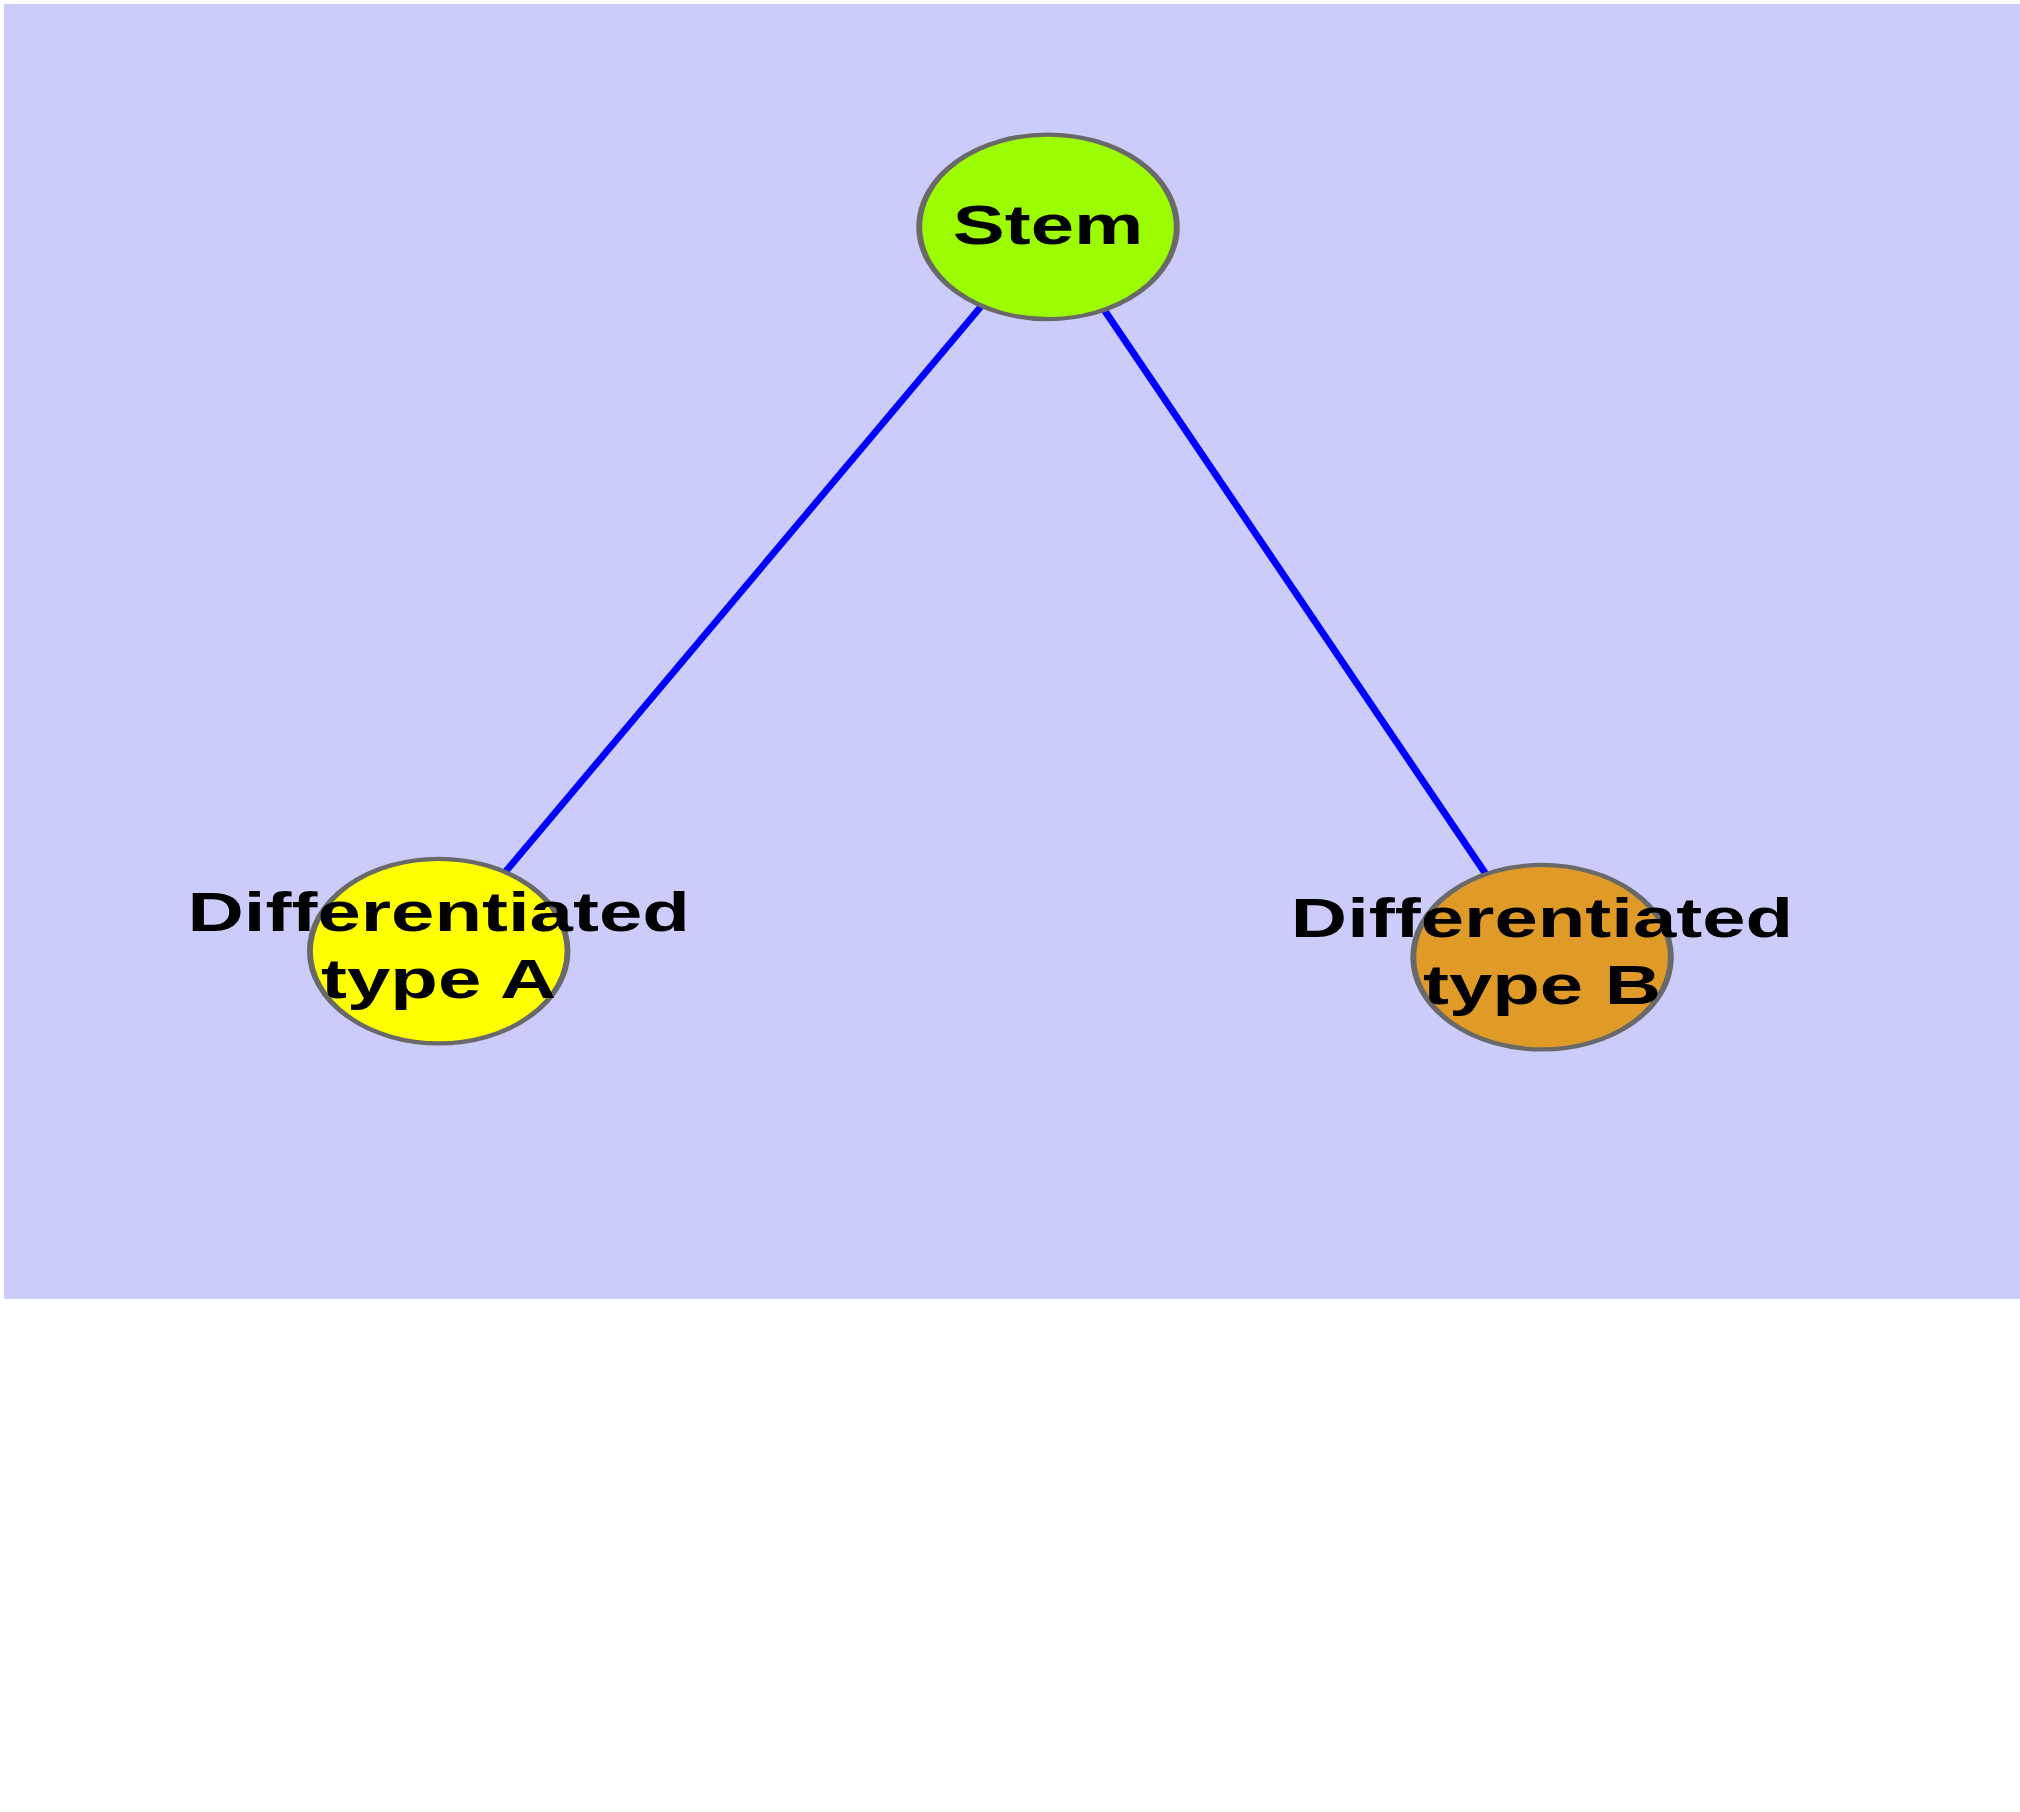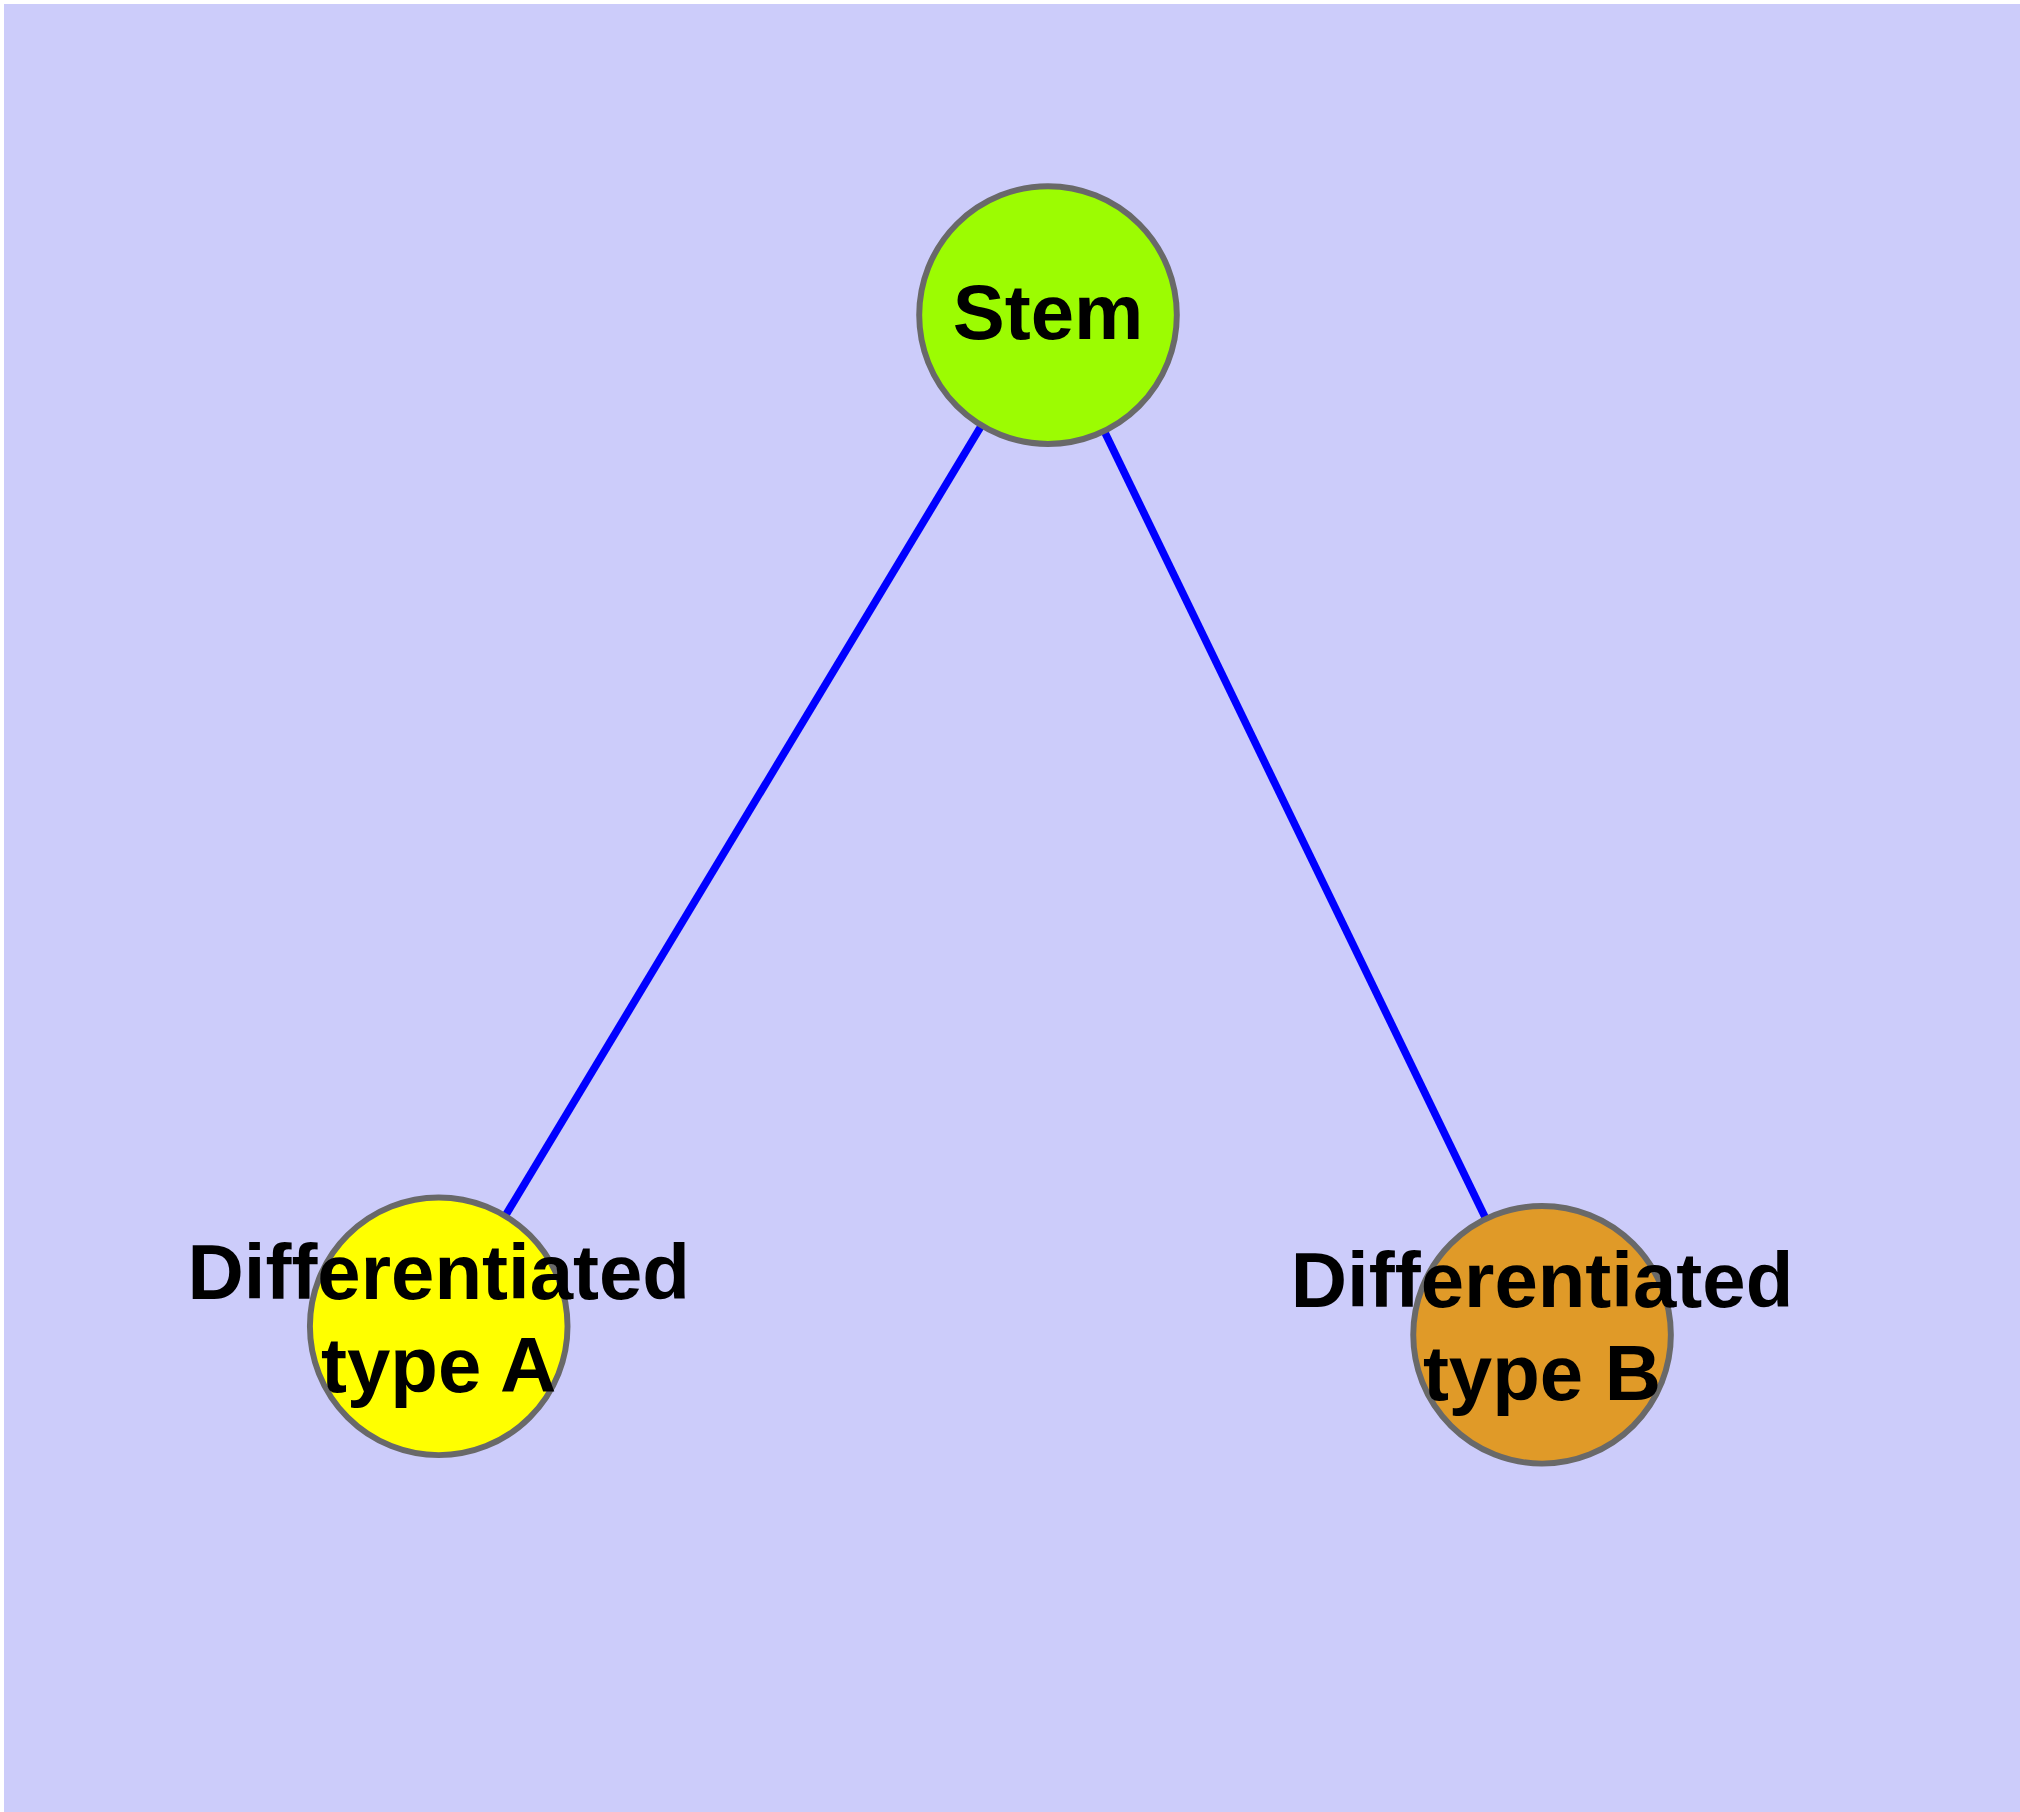--- a/index.html
+++ b/index.html
@@ -12,21 +12,21 @@
     width: 2021px;
     height: 1812px;
     overflow: hidden;
     font-family: "Liberation Sans", sans-serif;
   }
   #graph-canvas {
     position: absolute;
     left: 4.2px;
     top: 4.2px;
     width: 2016px;
-    height: 1808px;
+    height: 1295px;
     background: #ccccfa;
   }
   #graph-svg {
     position: absolute;
     left: 0;
     top: 0;
     width: 100%;
     height: 100%;
     display: block;
   }

